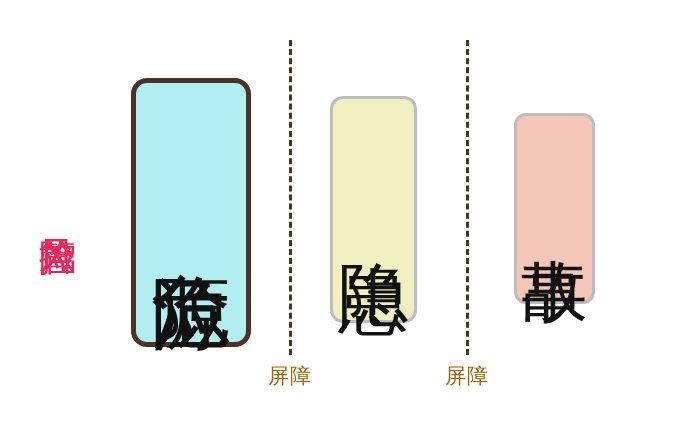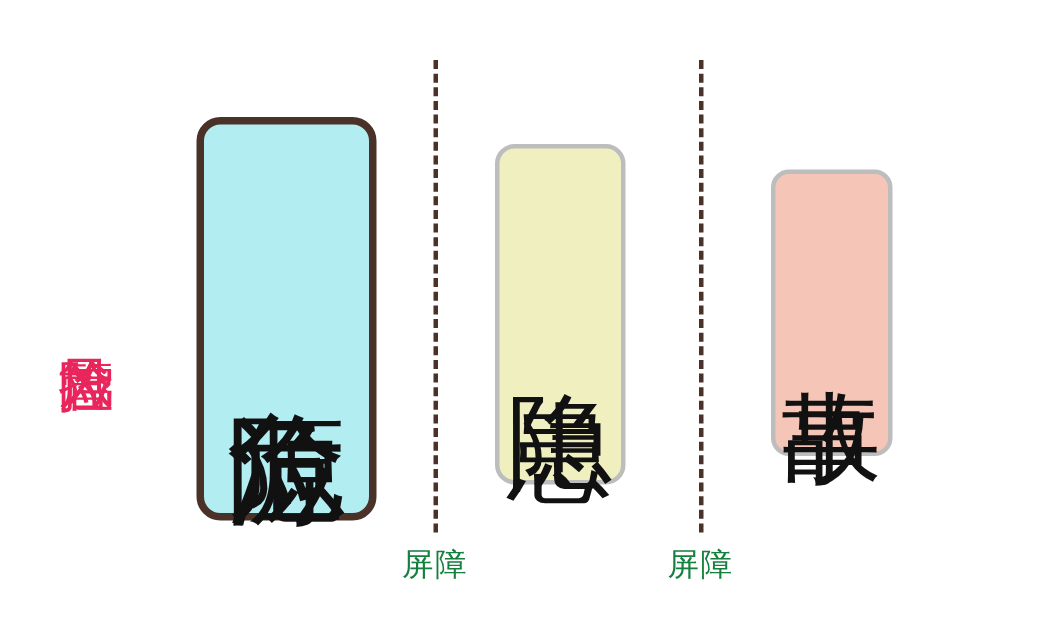--- a/index.html
+++ b/index.html
@@ -113,21 +113,21 @@
     height: 315px;
     border-left: 3px dashed #4a3229;
   }
   .barrier-label {
     position: absolute;
     top: 363px;
     width: 90px;
     text-align: center;
     font-size: 21px;
     line-height: 26px;
-    color: #15803d;
+    color: #a16207;
     letter-spacing: 1px;
     white-space: nowrap;
     user-select: none;
   }
 
   #barrier-1 .barrier-line { left: 289px; }
   #barrier-1 .barrier-label { left: 245px; }
   #barrier-2 .barrier-line { left: 466px; }
   #barrier-2 .barrier-label { left: 422px; }
 </style>

